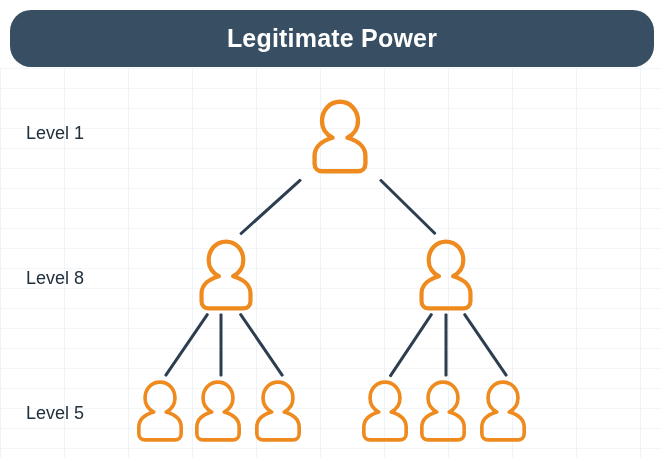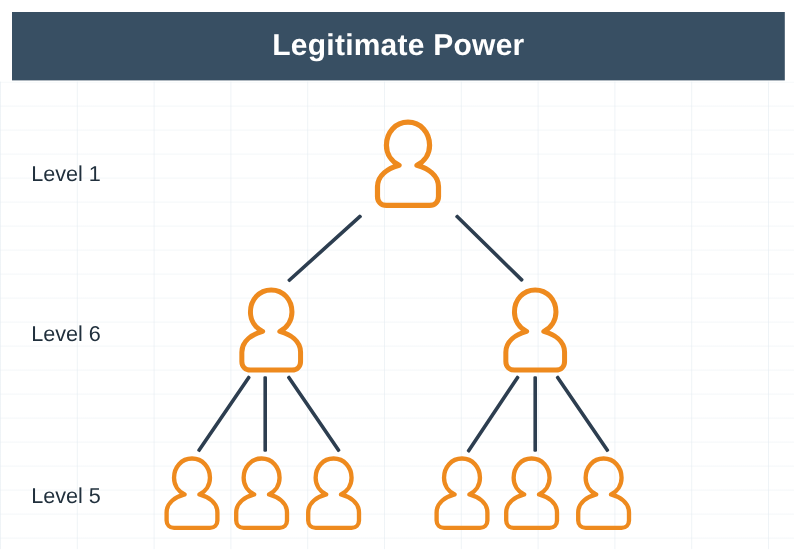--- a/index.html
+++ b/index.html
@@ -34,38 +34,39 @@
   #title-bar {
     position: absolute;
     left: 10px;
     top: 10px;
     width: 644px;
     height: 57px;
     background: #384f63;
     display: flex;
     align-items: center;
     justify-content: center;
+    border-radius: 21px;
   }
   #title-text {
     color: #ffffff;
     font-size: 25px;
     font-weight: bold;
     letter-spacing: 0.2px;
     line-height: 1;
     white-space: nowrap;
   }
   .level-label {
     position: absolute;
     color: #21303d;
     font-size: 18px;
     font-weight: normal;
     white-space: nowrap;
     line-height: 1;
   }
-  #label-level-1 { left: 26px; top: 136px; }
+  #label-level-1 { left: 26px; top: 124px; }
   #label-level-2 { left: 26px; top: 269px; }
   #label-level-3 { left: 26px; top: 404px; }
 
   .person {
     position: absolute;
   }
   .person svg { display: block; }
 
   .edge {
     position: absolute;
@@ -79,21 +80,21 @@
 
 <div id="canvas">
 
   <div id="grid-watermark"></div>
 
   <div id="title-bar">
     <span id="title-text">Legitimate Power</span>
   </div>
 
   <div class="level-label" id="label-level-1">Level 1</div>
-  <div class="level-label" id="label-level-2">Level 6</div>
+  <div class="level-label" id="label-level-2">Level 8</div>
   <div class="level-label" id="label-level-3">Level 5</div>
 
   <div id="edges-layer">
       <div class="edge" style="left: 301px; top: 178px; width: 82.134px; height: 3px; background: rgb(45, 62, 80); transform: rotate(137.961deg);"></div>
       <div class="edge" style="left: 380px; top: 178px; width: 78.492px; height: 3px; background: rgb(45, 62, 80); transform: rotate(44.4838deg);"></div>
       <div class="edge" style="left: 208px; top: 312px; width: 76.2758px; height: 3px; background: rgb(45, 62, 80); transform: rotate(124.315deg);"></div>
       <div class="edge" style="left: 221px; top: 312px; width: 63px; height: 3px; background: rgb(45, 62, 80); transform: rotate(90deg);"></div>
       <div class="edge" style="left: 240px; top: 312px; width: 76.2758px; height: 3px; background: rgb(45, 62, 80); transform: rotate(55.6849deg);"></div>
       <div class="edge" style="left: 432px; top: 312px; width: 75.7166px; height: 3px; background: rgb(45, 62, 80); transform: rotate(123.69deg);"></div>
       <div class="edge" style="left: 446px; top: 312px; width: 63px; height: 3px; background: rgb(45, 62, 80); transform: rotate(90deg);"></div>

